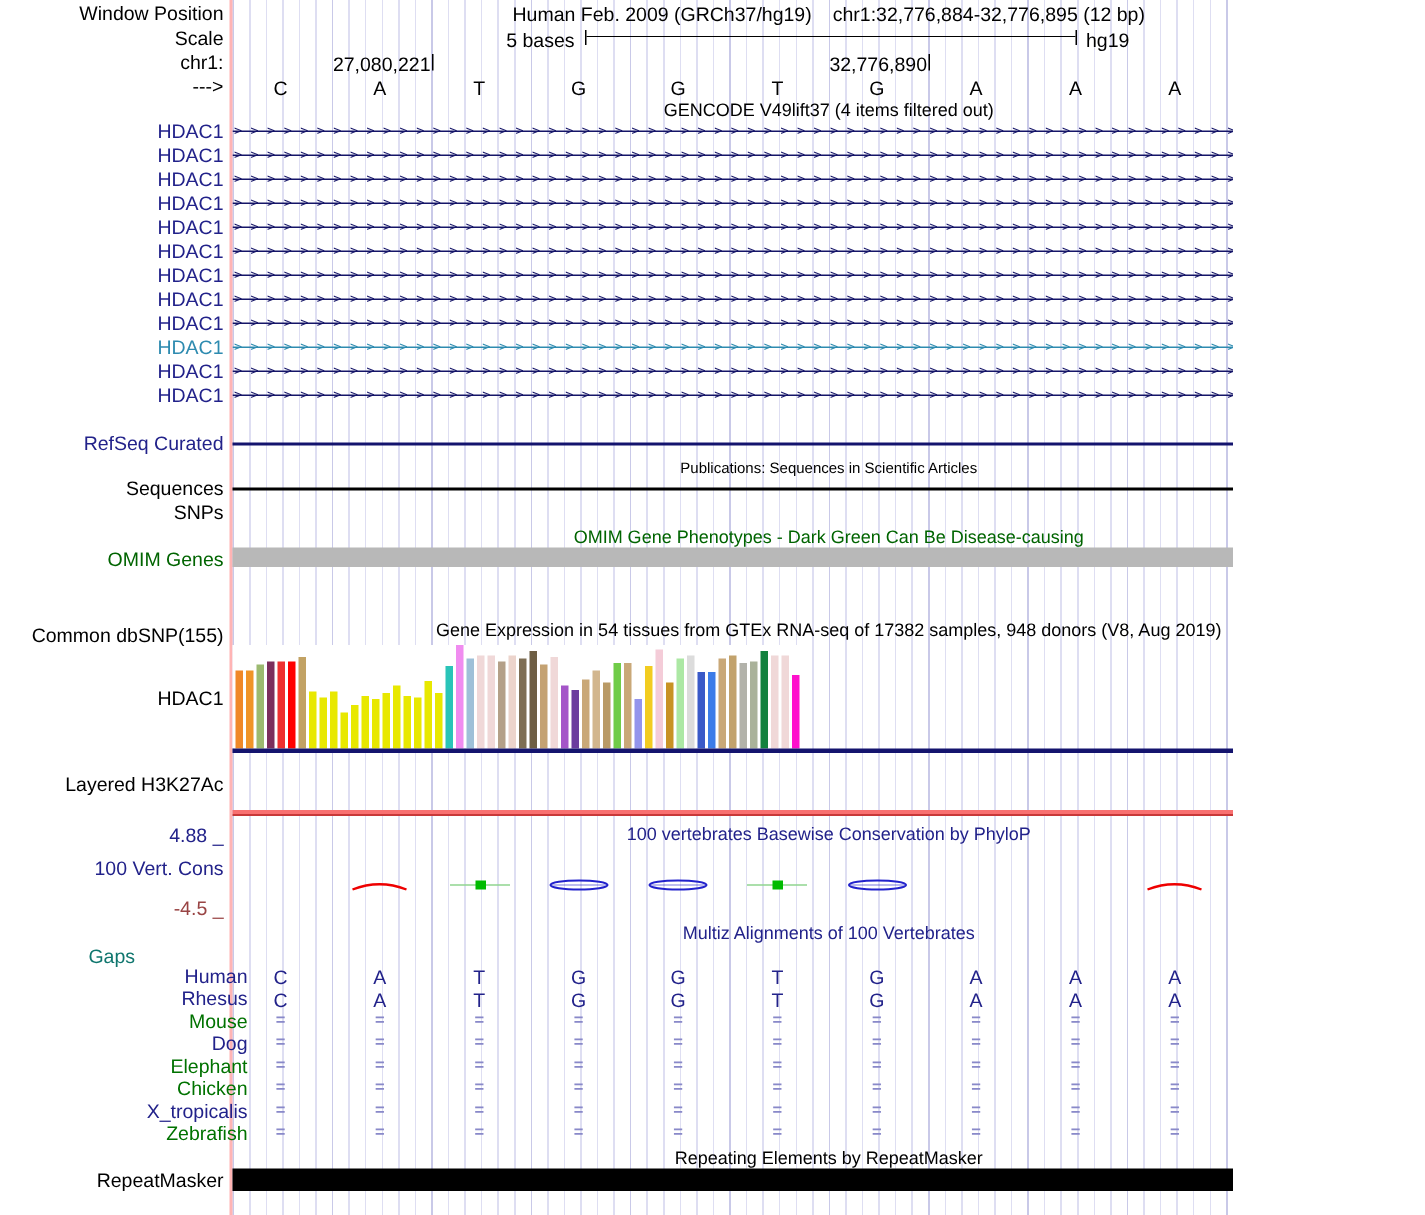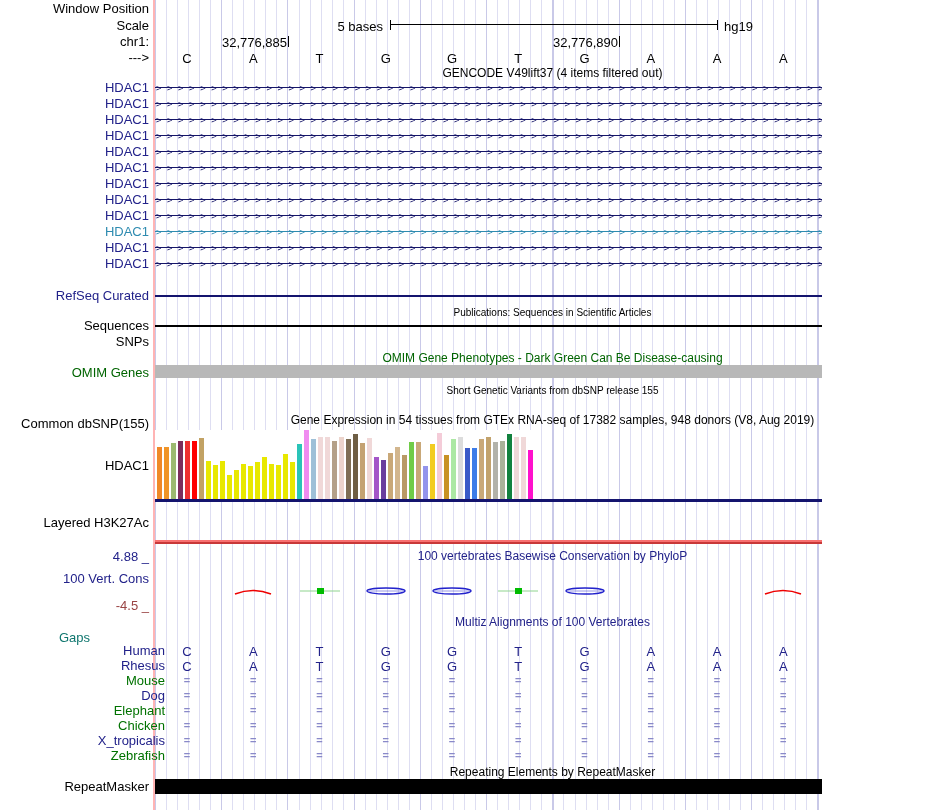--- a/index.html
+++ b/index.html
@@ -49,28 +49,32 @@
   .glyph{position:absolute;}
 </style>
 </head>
 <body>
 
 <div id="screen">
   <div id="grid"></div>
   <div id="edge-line"></div>
 
   <div class="gutter" style="top:2px;">Window Position</div>
+  <div id="assembly-line">
+    <span>Human Feb. 2009 (GRCh37/hg19)</span>
+    <span>chr1:32,776,884-32,776,895 (12 bp)</span>
+  </div>
 
   <div class="gutter" style="top:19px;">Scale</div>
   <div id="scale-text">5 bases</div>
   <div id="scale-bar"></div>
   <div id="genome-label">hg19</div>
 
   <div class="gutter" style="top:35px;">chr1:</div>
-  <div class="coord" style="left:177px;">32,776,885</div>
+  <div class="coord" style="left:177px;">27,080,221</div>
   <div class="coord-tick" style="left:288px;"></div>
   <div class="coord" style="left:508px;">32,776,890</div>
   <div class="coord-tick" style="left:619px;"></div>
 
   <div class="gutter" style="top:51px;">---&gt;</div>
   <div id="base-letters">
       <span class="base" style="left: 187px; top: 51px;">C</span>
       <span class="base" style="left: 253.25px; top: 51px;">A</span>
       <span class="base" style="left: 319.5px; top: 51px;">T</span>
       <span class="base" style="left: 385.75px; top: 51px;">G</span>
@@ -178,21 +182,20 @@
   <div class="ctext sz10" style="top:306px;">Publications: Sequences in Scientific Articles</div>
   <div class="gutter" style="top:319px;">Sequences</div>
   <div class="hline" style="top:325px;height:1.5px;background:#000;"></div>
 
   <div class="gutter" style="top:335px;">SNPs</div>
 
   <div class="ctext sz12 c-dgreen" style="top:352px;">OMIM Gene Phenotypes - Dark Green Can Be Disease-causing</div>
   <div class="gutter c-dgreen" style="top:366px;">OMIM Genes</div>
   <div class="hline" style="top:365px;height:13px;background:#B8B8B8;"></div>
 
-  <div class="ctext sz10" style="top:384px;">Short Genetic Variants from dbSNP release 155</div>
   <div class="gutter" style="top:397px;margin-top:20px;">Common dbSNP(155)</div>
 
   <div class="ctext sz12" style="top:414px;">Gene Expression in 54 tissues from GTEx RNA-seq of 17382 samples, 948 donors (V8, Aug 2019)</div>
   <div class="gutter" style="top:459px;">HDAC1</div>
   <div id="gtex-plot">
       <div class="gtex-bar" style="left: 2px; height: 52px; background: rgb(240, 136, 40);"></div>
       <div class="gtex-bar" style="left: 9px; height: 52px; background: rgb(240, 148, 40);"></div>
       <div class="gtex-bar" style="left: 16px; height: 56px; background: rgb(156, 186, 112);"></div>
       <div class="gtex-bar" style="left: 23px; height: 58px; background: rgb(124, 46, 92);"></div>
       <div class="gtex-bar" style="left: 30px; height: 58px; background: rgb(238, 48, 48);"></div>

